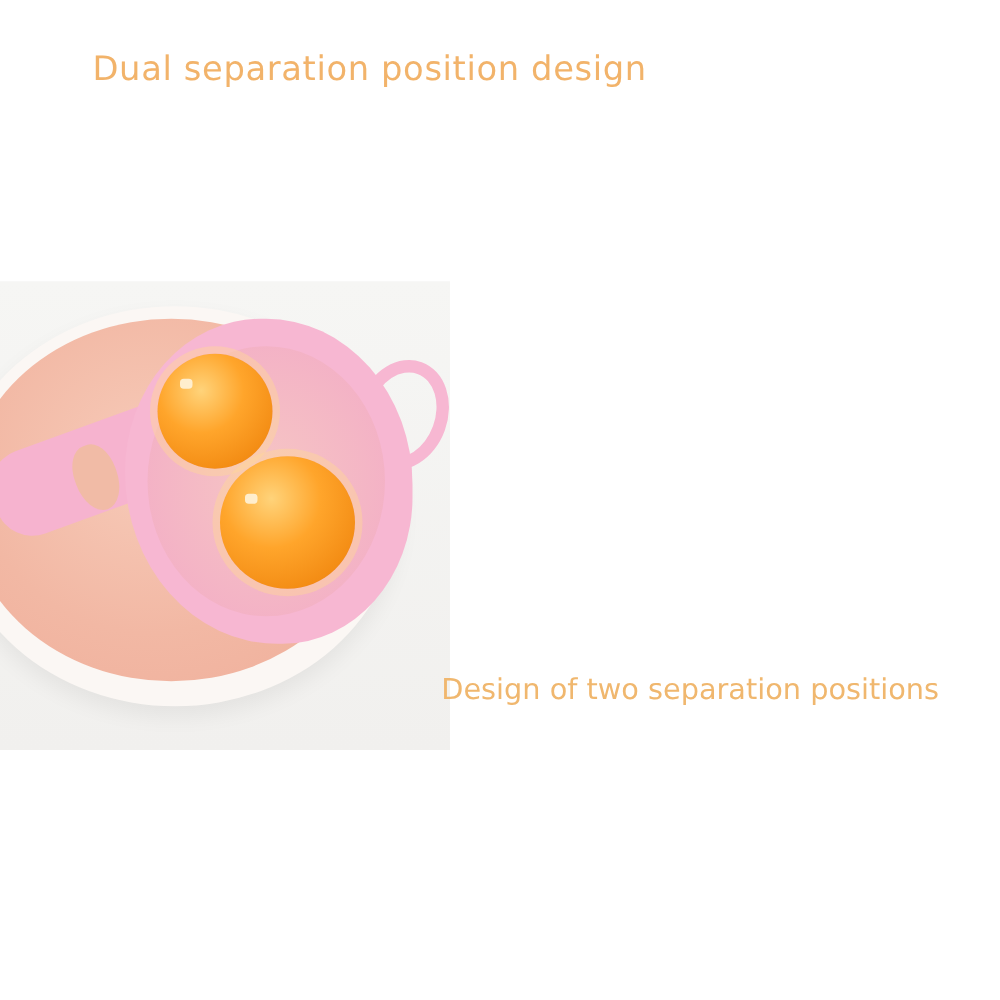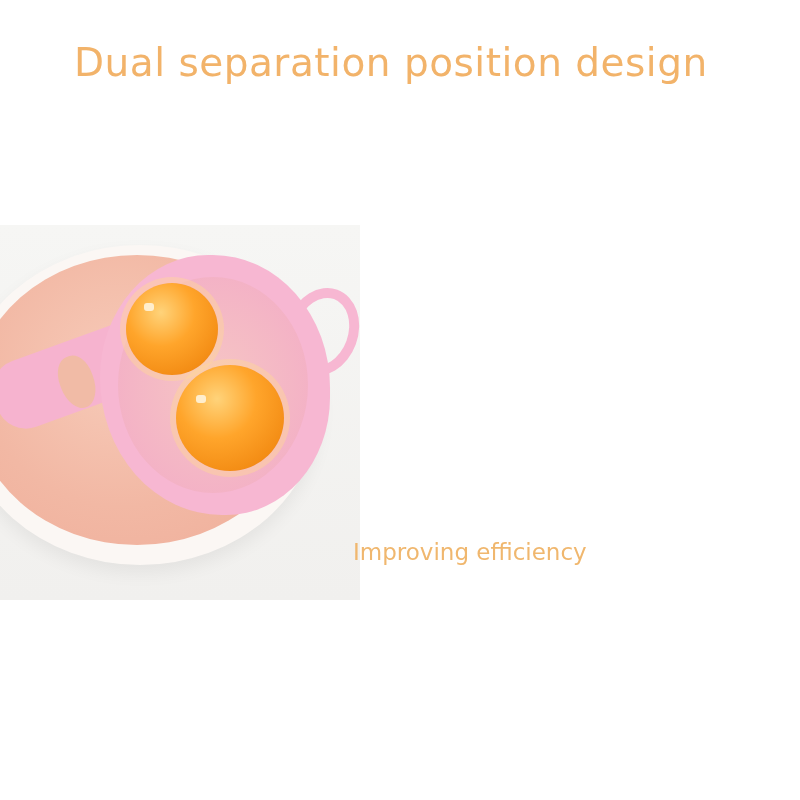--- a/index.html
+++ b/index.html
@@ -3,21 +3,21 @@
   <meta charset="utf-8">
   <style>
     html, body { margin: 0; padding: 0; }
     body {
       width: 800px; height: 800px; background: #ffffff;
       position: relative; overflow: hidden;
       font-family: "DejaVu Sans", "Liberation Sans", sans-serif;
     }
     .title {
       position: absolute; left: 74px; top: 40px;
-      font-size: 39px; color: #f2b36a; letter-spacing: 0.5px; white-space: nowrap;
+      font-size: 27px; color: #f2b36a; letter-spacing: 0.5px; white-space: nowrap;
     }
     .features {
       position: absolute; left: 353px; top: 536px;
       font-size: 23px; line-height: 33px; color: #f0b76e;
     }
     .features div { white-space: nowrap; }
     .photo {
       position: absolute; left: 0; top: 225px; width: 360px; height: 375px;
       background: linear-gradient(180deg, #f6f6f4 0%, #f1f0ee 100%);
       overflow: hidden;
@@ -83,14 +83,14 @@
   <div class="cup-inner"></div>
   <div class="yolk yolk1">
     <div class="shine" style="left:18px;top:20px;"></div>
   </div>
   <div class="yolk yolk2">
     <div class="shine" style="left:20px;top:30px;"></div>
   </div>
 </div>
 
 <div class="features">
-  <div>Improving efficiency</div>
+  <div>Design of two separation positions</div>
 </div>
 
 </body></html>

